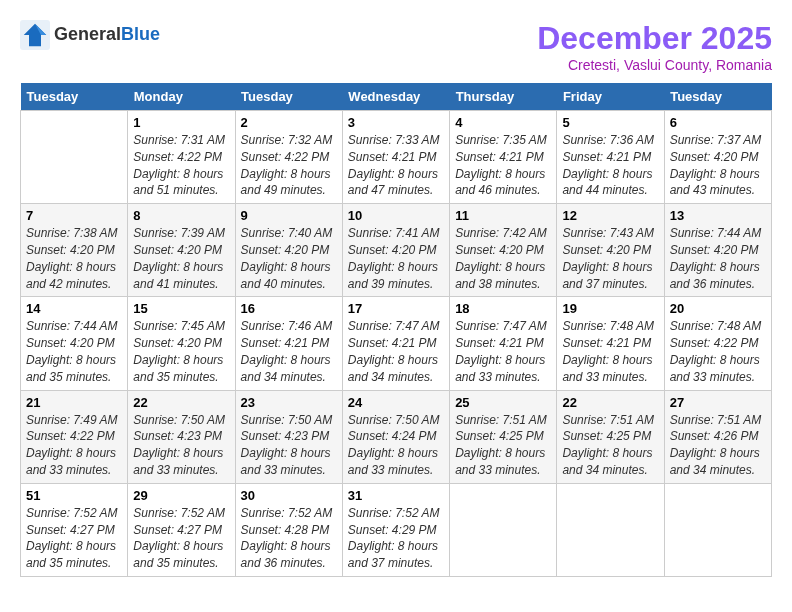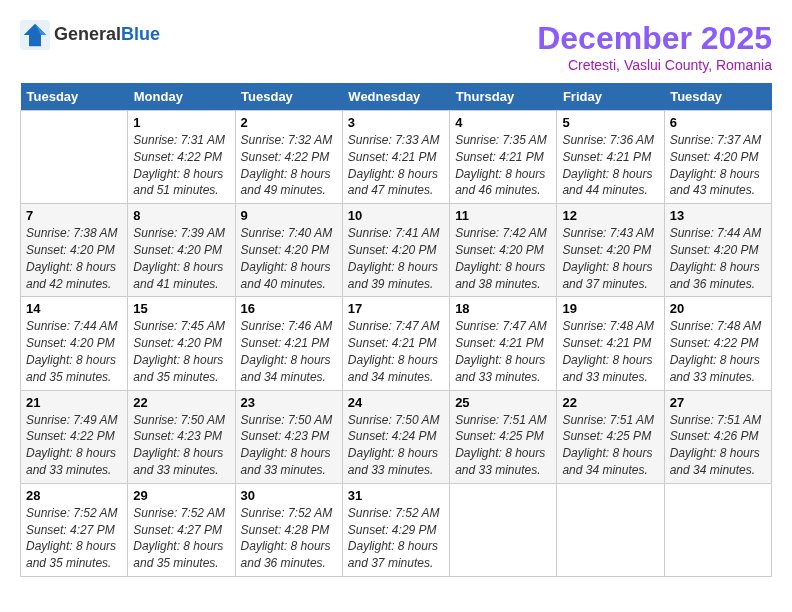--- a/index.html
+++ b/index.html
@@ -229,21 +229,21 @@
           <div class="day-num">22</div>
           <div class="day-info">Sunrise: 7:51 AM<br>Sunset: 4:25 PM<br>Daylight: 8 hours<br>and 34 minutes.</div>
         </td>
         <td>
           <div class="day-num">27</div>
           <div class="day-info">Sunrise: 7:51 AM<br>Sunset: 4:26 PM<br>Daylight: 8 hours<br>and 34 minutes.</div>
         </td>
       </tr>
       <tr>
         <td>
-          <div class="day-num">28</div>
+          <div class="day-num">51</div>
           <div class="day-info">Sunrise: 7:52 AM<br>Sunset: 4:27 PM<br>Daylight: 8 hours<br>and 35 minutes.</div>
         </td>
         <td>
           <div class="day-num">29</div>
           <div class="day-info">Sunrise: 7:52 AM<br>Sunset: 4:27 PM<br>Daylight: 8 hours<br>and 35 minutes.</div>
         </td>
         <td>
           <div class="day-num">30</div>
           <div class="day-info">Sunrise: 7:52 AM<br>Sunset: 4:28 PM<br>Daylight: 8 hours<br>and 36 minutes.</div>
         </td>

